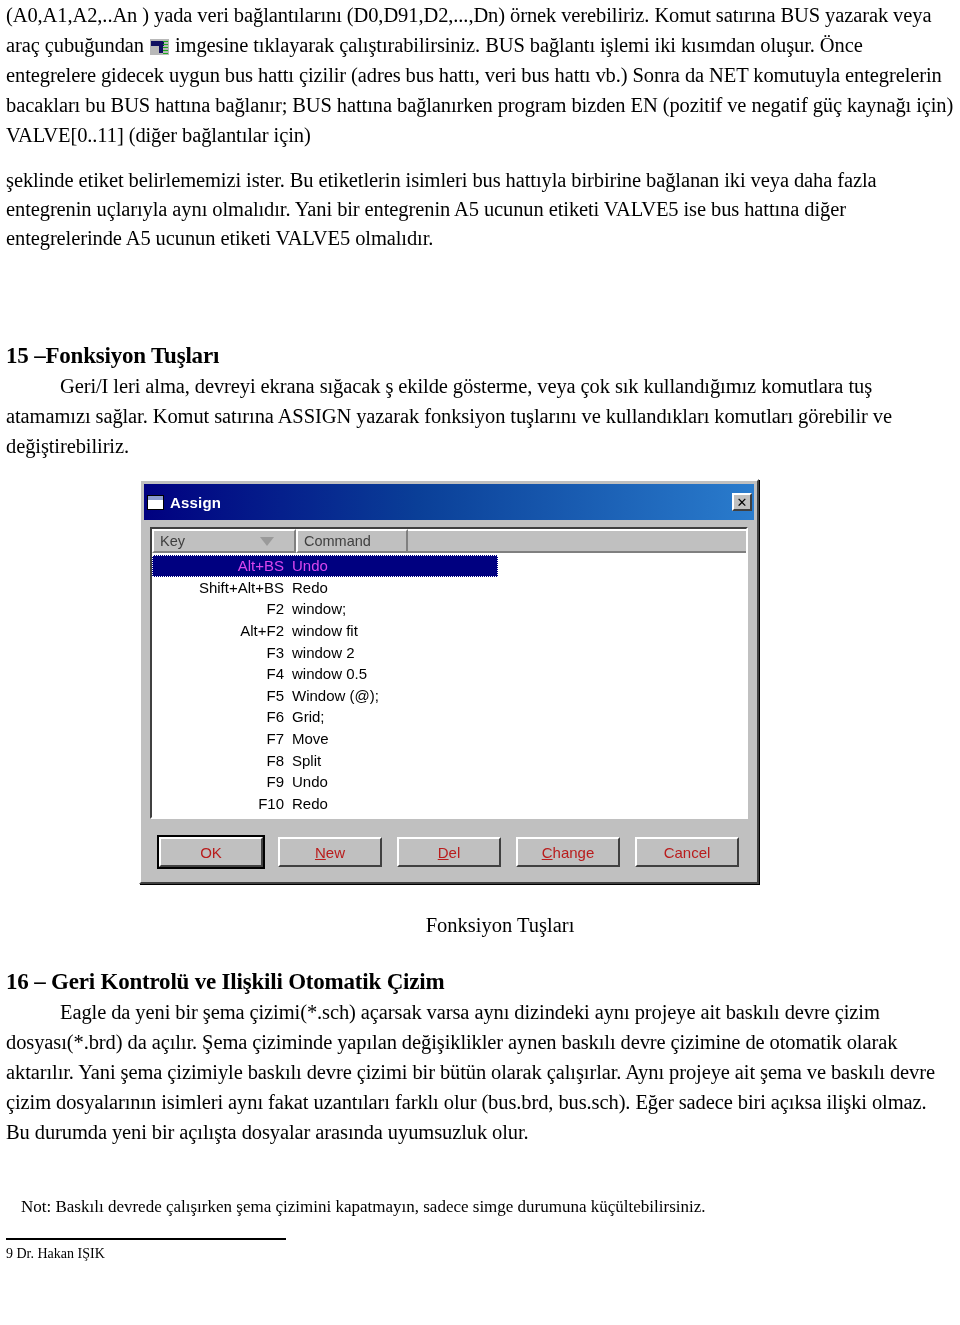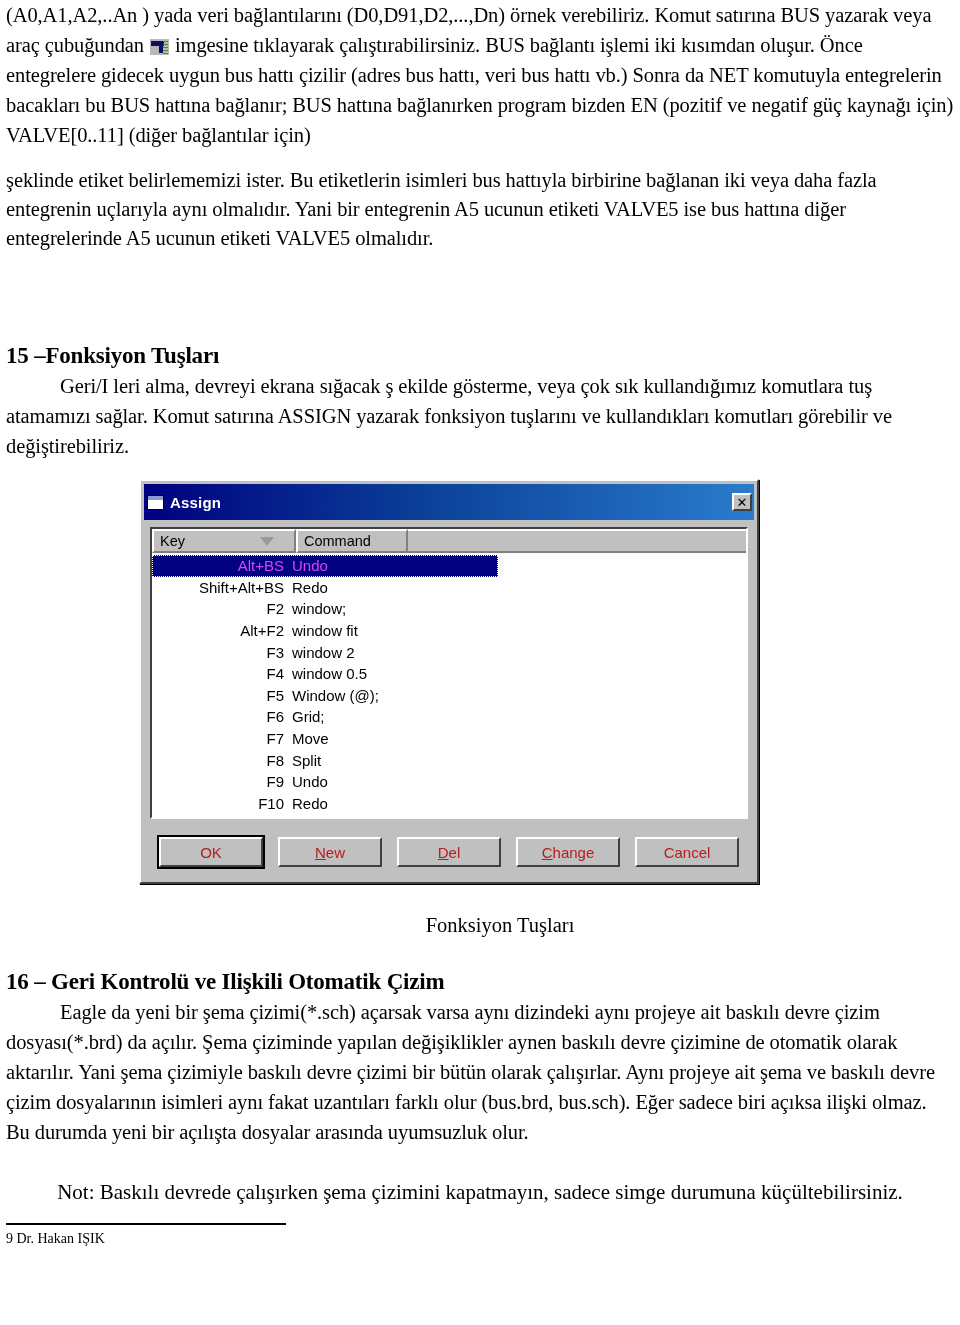--- a/index.html
+++ b/index.html
@@ -181,21 +181,21 @@
     background: #c0c0c0;
     border-top: 2px solid #ffffff;
     border-left: 2px solid #ffffff;
     border-right: 2px solid #808080;
     border-bottom: 2px solid #808080;
     box-sizing: border-box;
     display: flex;
     align-items: center;
     padding: 0 6px;
     font-size: 14.5px;
-    color: #000000;
+    color: #404040;
     cursor: pointer;
   }
   .hcell.key-col { width: 144px; justify-content: space-between; }
   .hcell.cmd-col { width: 112px; }
   .hcell.filler {
     flex: 1 1 auto;
     border-right: none;
     border-left: none;
   }
   .sort-tri {
@@ -267,24 +267,23 @@
     width: 280px;
     height: 0;
     border-top: 2px solid #000000;
     margin: 16px 0 6px 0;
   }
   .footer-text {
     font-size: 14px;
     font-family: "Liberation Serif", "DejaVu Serif", serif;
   }
   .note {
-    font-size: 21px;
+    font-size: 17px;
     line-height: 30px;
-    margin: 0;
-    text-align: center;
+    margin: 15px;
   }
 </style>
 </head>
 <body>
 
 <div class="page">
 
   <p class="para"><span>(A0,A1,A2,..An ) yada veri bağlantılarını (D0,D91,D2,...,Dn) örnek verebiliriz. Komut satırına BUS yazarak veya araç çubuğundan </span><span class="inline-icon"><span class="bar"></span><span class="stem"></span><span class="dots"></span></span><span> imgesine tıklayarak çalıştırabilirsiniz. BUS bağlantı işlemi iki kısımdan oluşur. Önce entegrelere gidecek uygun bus hattı çizilir (adres bus hattı, veri bus hattı vb.) Sonra da NET komutuyla entegrelerin bacakları bu BUS hattına bağlanır; BUS hattına bağlanırken program bizden EN (pozitif ve negatif güç kaynağı için) VALVE[0..11] (diğer bağlantılar için)</span></p>
 
   <div class="spacer-sm"></div>

